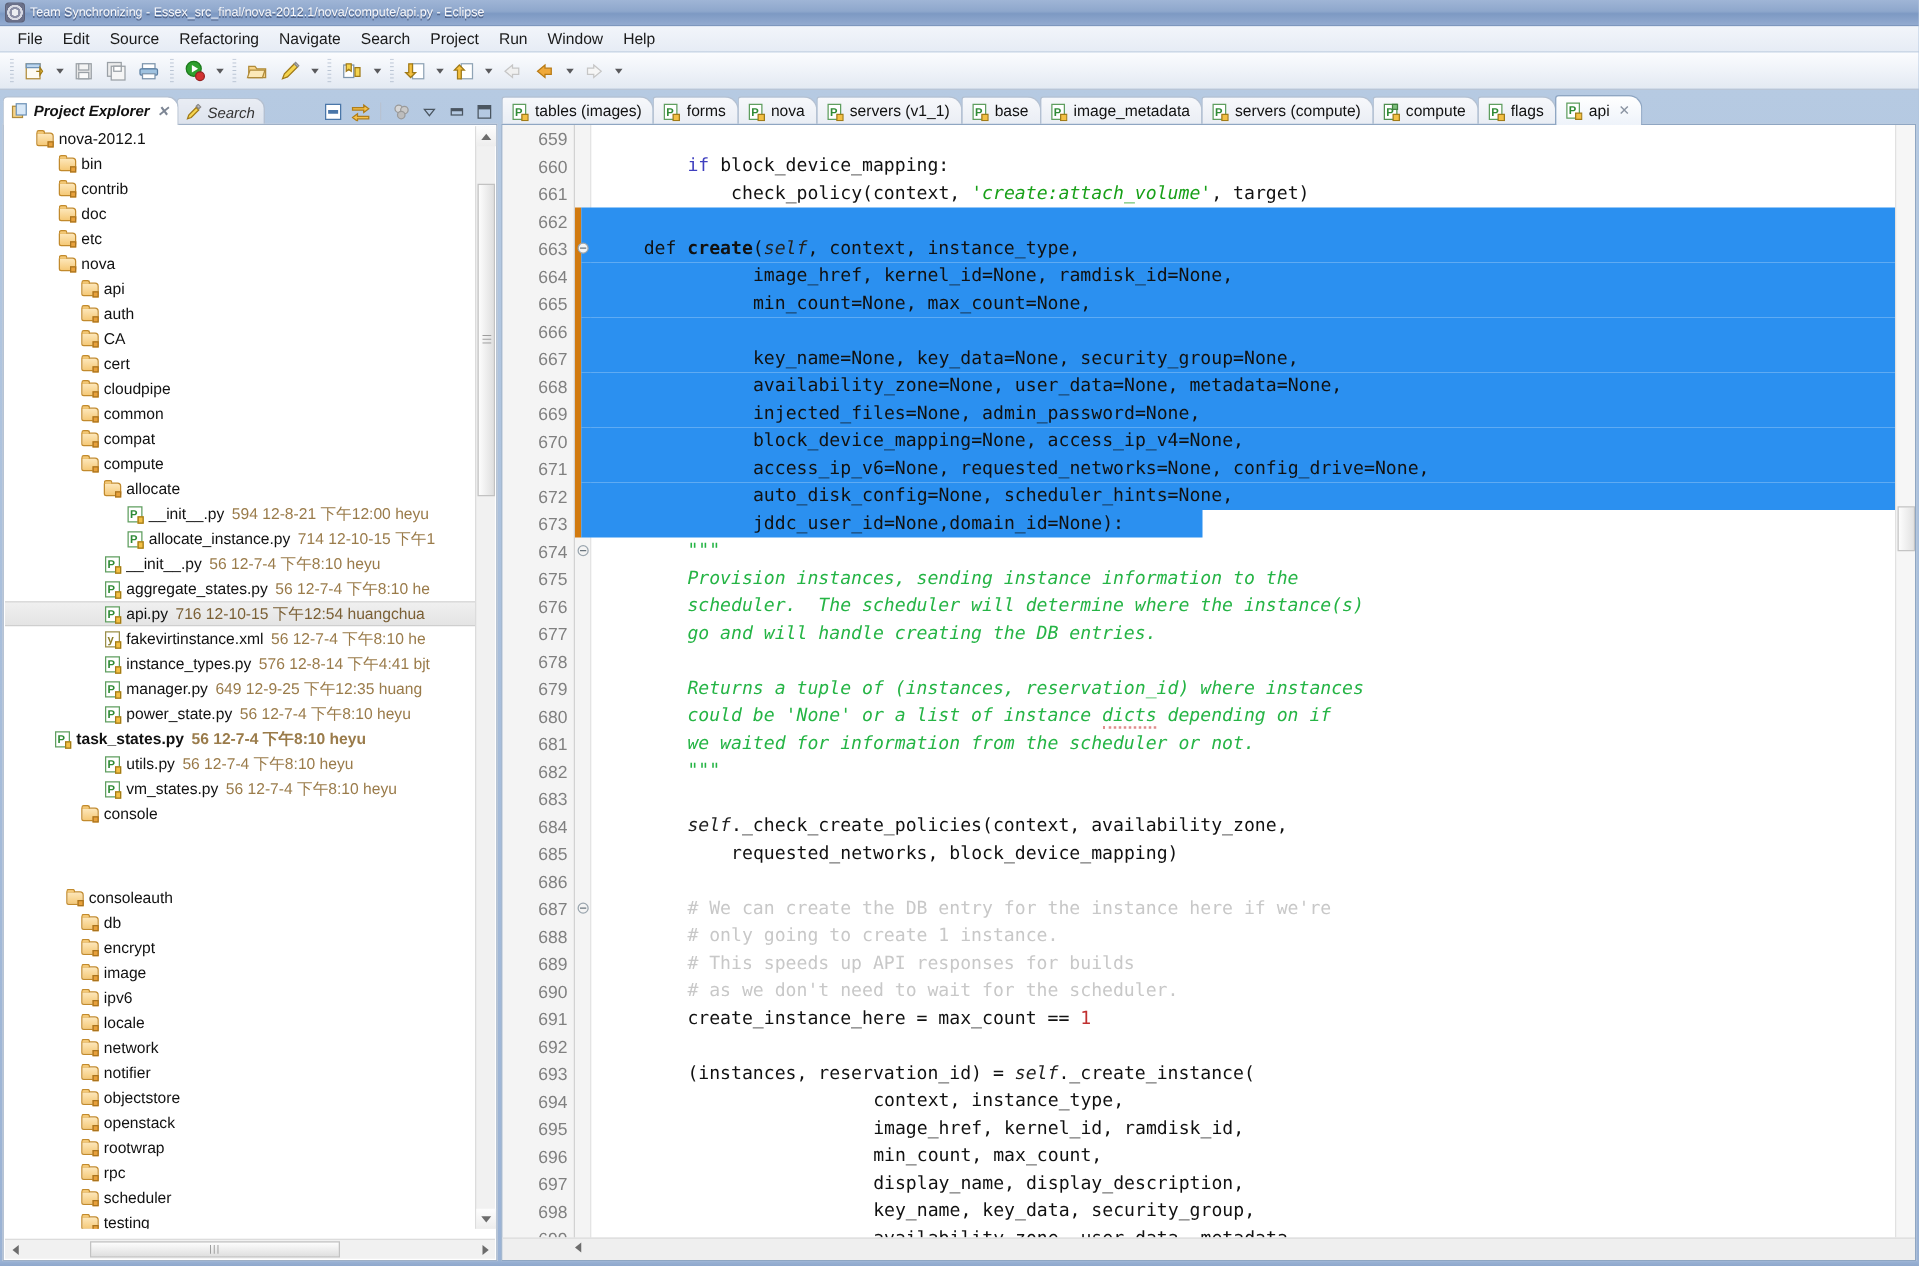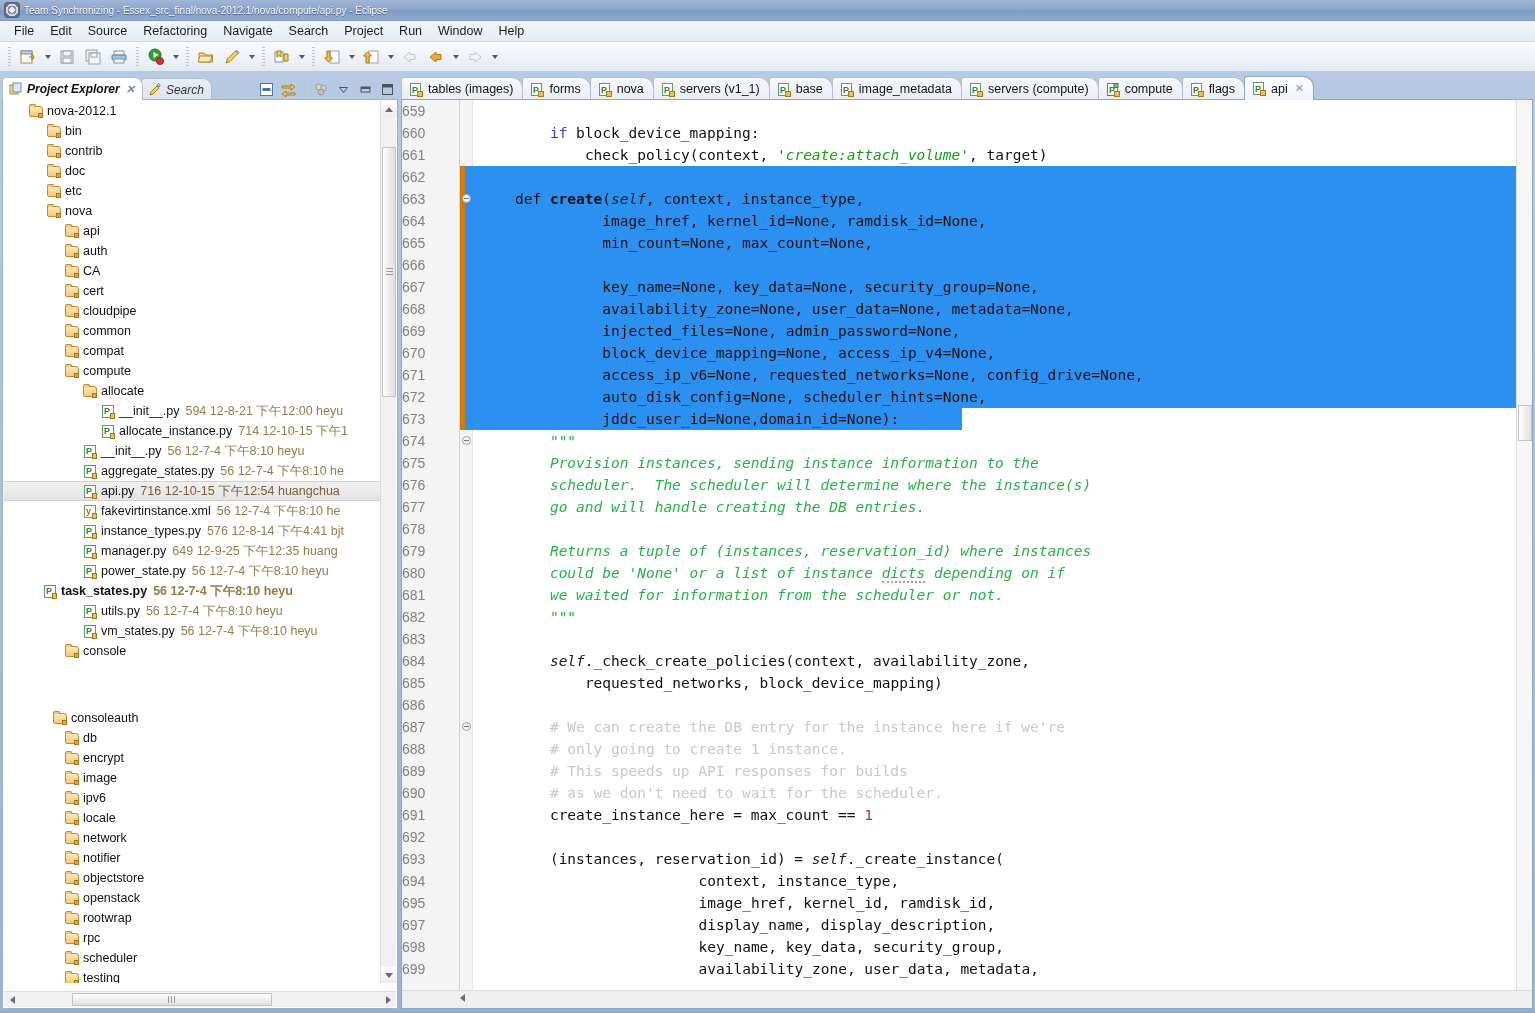--- a/index.html
+++ b/index.html
@@ -413,20 +413,21 @@
     align-items: center;
     font-family: "DejaVu Sans Mono", monospace;
     font-size: 14.5px;
     white-space: pre;
   }
   .lnum {
     position: absolute;
     left: 0; top: 0;
     width: 52px; height: 22px;
     line-height: 22px;
+    text-align: right;
     color: #808080;
     font-family: "Liberation Sans", sans-serif;
     font-size: 14px;
   }
   .foldmark {
     position: absolute;
     left: 60px; top: 6px;
     width: 9px; height: 9px;
     border: 1px solid #9aa5ae;
     border-radius: 50%;
@@ -1142,20 +1143,21 @@
             <div class="codeline"><span class="lnum">686</span><span class="codetext" style="left:78px"></span></div>
             <div class="codeline"><span class="lnum">687</span><span class="foldmark"></span><span class="codetext" style="left:147.92000000000002px"><span class="cmt"># We can create the DB entry for the instance here if we're</span></span></div>
             <div class="codeline"><span class="lnum">688</span><span class="codetext" style="left:147.92000000000002px"><span class="cmt"># only going to create 1 instance.</span></span></div>
             <div class="codeline"><span class="lnum">689</span><span class="codetext" style="left:147.92000000000002px"><span class="cmt"># This speeds up API responses for builds</span></span></div>
             <div class="codeline"><span class="lnum">690</span><span class="codetext" style="left:147.92000000000002px"><span class="cmt"># as we don't need to wait for the scheduler.</span></span></div>
             <div class="codeline"><span class="lnum">691</span><span class="codetext" style="left:147.92000000000002px"><span class="plain">create_instance_here = max_count == </span><span class="num">1</span></span></div>
             <div class="codeline"><span class="lnum">692</span><span class="codetext" style="left:78px"></span></div>
             <div class="codeline"><span class="lnum">693</span><span class="codetext" style="left:147.92000000000002px"><span class="plain">(instances, reservation_id) = </span><span class="selfkw">self</span><span class="plain">._create_instance(</span></span></div>
             <div class="codeline"><span class="lnum">694</span><span class="codetext" style="left:296.5px"><span class="plain">context, instance_type,</span></span></div>
             <div class="codeline"><span class="lnum">695</span><span class="codetext" style="left:296.5px"><span class="plain">image_href, kernel_id, ramdisk_id,</span></span></div>
+            <div class="codeline"><span class="lnum">696</span><span class="codetext" style="left:296.5px"><span class="plain">min_count, max_count,</span></span></div>
             <div class="codeline"><span class="lnum">697</span><span class="codetext" style="left:296.5px"><span class="plain">display_name, display_description,</span></span></div>
             <div class="codeline"><span class="lnum">698</span><span class="codetext" style="left:296.5px"><span class="plain">key_name, key_data, security_group,</span></span></div>
             <div class="codeline"><span class="lnum">699</span><span class="codetext" style="left:296.5px"><span class="plain">availability_zone, user_data, metadata,</span></span></div>
           </div>
 
         <div class="ed-vscroll">
           <div class="ed-vthumb"></div>
         </div>
         <div class="ed-hscroll">
           <div class="arrow-l">

